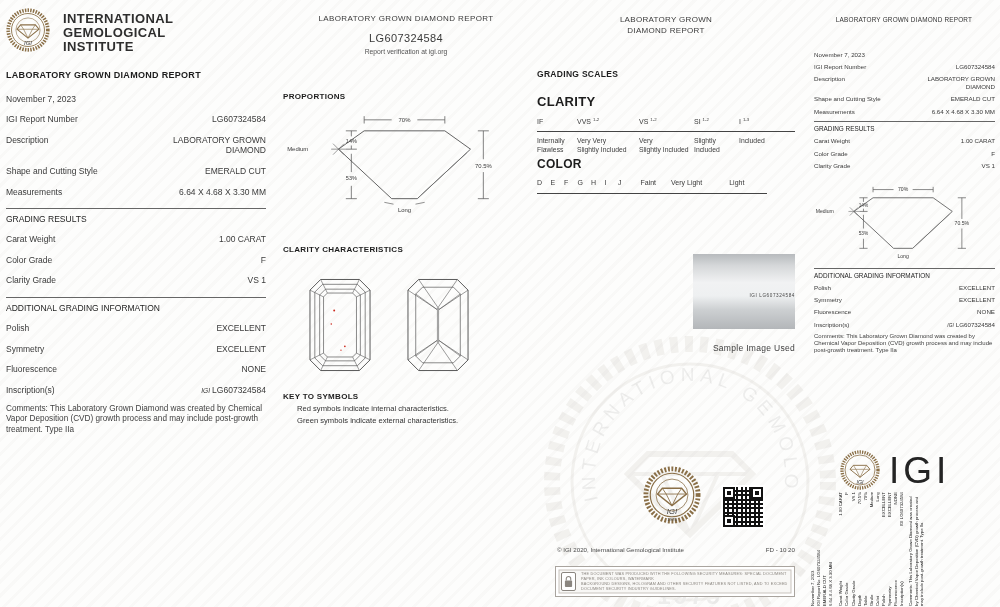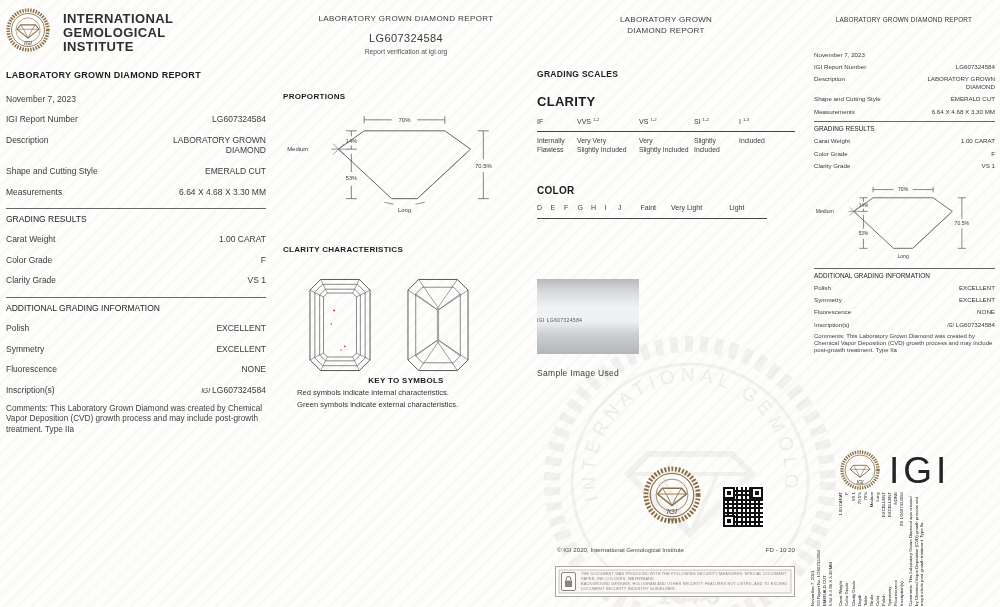--- a/index.html
+++ b/index.html
@@ -27,40 +27,40 @@
   .cp{position:absolute;left:283px;top:8px;width:246px;height:591px;}
   .cp-head{text-align:center;}
   .cp-title{font-size:8px;letter-spacing:.4px;margin-top:6px;}
   .cp-num{font-size:11px;margin-top:9px;letter-spacing:.4px;}
   .cp-verif{font-size:6.8px;color:#555;margin-top:4px;}
   .h8{font-size:8px;font-weight:bold;color:#1d1d1d;letter-spacing:.3px;}
   .prop-h{margin-top:37px;}
   .prop-svg{margin:6px 0 0 2px;display:block;}
   .cc-h{margin-top:28px;}
   .cdias{display:flex;gap:36px;margin:24px 0 0 26px;}
-  .keys-h{margin-top:4px;text-align:center;}
+  .keys-h{margin-top:20px;}
   .keyline{font-size:7.6px;color:#333;margin-top:3px;}
   .keyline:first-of-type{margin-top:8px;}
   .website{position:absolute;left:0;right:0;bottom:14px;text-align:center;font-size:11px;font-weight:bold;color:#111;}
   
   .sp{position:absolute;left:537px;top:8px;width:258px;height:591px;}
   .sp-head{text-align:center;font-size:8px;letter-spacing:.3px;line-height:11px;margin-top:6px;}
   .gs-h{margin-top:33px;font-size:8.5px;}
   .cl-h{margin-top:15px;font-size:13px;}
   .scale-row{display:flex;font-size:7px;margin-top:8px;border-bottom:1px solid #444;padding-bottom:6px;}
   .scale-row .c1{width:40px}.scale-row .c2{width:62px}.scale-row .c3{width:55px}.scale-row .c4{width:45px}.scale-row .c5{width:30px}
   .scale-desc{display:flex;font-size:6.8px;margin-top:5px;line-height:1.25;color:#3d3d3d;}
   .scale-desc .c1{width:40px}.scale-desc .c2{width:62px}.scale-desc .c3{width:55px}.scale-desc .c4{width:45px}.scale-desc .c5{width:30px}
   sup{font-size:.62em;vertical-align:super;}
   .color-row{display:flex;align-items:baseline;font-size:7px;margin-top:8px;border-bottom:1px solid #444;padding-bottom:7px;width:230px;}
   .color-row .lt{width:13.5px;}
   .color-row .rg1{margin-left:9px;}
   .color-row .rg2{margin-left:15px;}
   .color-row .rg3{margin-left:27px;}
-  .sample-wrap{margin-top:60px;text-align:left;}
+  .sample-wrap{margin-top:60px;text-align:right;}
   .sample{position:relative;display:inline-block;width:102px;height:75px;
      background:linear-gradient(180deg,#b7babd 0%,#d6d8da 16%,#f1f2f3 38%,#eef0f1 56%,#cdd0d2 74%,#b3b6b9 100%);}
   .sample-insc{position:absolute;left:0;right:0;top:52%;font-size:4.6px;letter-spacing:.6px;color:#444;}
   .sample-cap{margin-top:10px;font-size:8.5px;color:#3d3d3d;letter-spacing:.3px;}
   .sp-seal{position:absolute;left:106px;top:458px;}
   .qr{position:absolute;left:184px;top:477px;width:44px;height:44px;border:2px solid #fff;
       background:repeating-linear-gradient(90deg,#111 0 2px,transparent 2px 4.4px),
                  repeating-linear-gradient(0deg,#111 0 2px,#fff 2px 4.4px);}
   .qf{position:absolute;width:12px;height:12px;border:2.5px solid #111;background:#fff;}
   .qf::before{content:"";position:absolute;inset:2px;background:#111;}
@@ -257,21 +257,21 @@
       <span class="c5"><span>I</span> <sup>1-3</sup></span>
     </div>
     <div class="scale-desc">
       <span class="c1"><span>Internally</span><br><span>Flawless</span></span>
       <span class="c2"><span>Very Very</span><br><span>Slightly Included</span></span>
       <span class="c3"><span>Very</span><br><span>Slightly Included</span></span>
       <span class="c4"><span>Slightly</span><br><span>Included</span></span>
       <span class="c5"><span>Included</span></span>
     </div>
 
-    <div class="h8" style="margin-top:31px;font-size:10px;">COLOR</div>
+    <div class="h8" style="margin-top:3px;font-size:12px;">COLOR</div>
     <div class="color-row">
       <span class="lt">D</span>
       <span class="lt">E</span>
       <span class="lt">F</span>
       <span class="lt">G</span>
       <span class="lt">H</span>
       <span class="lt">I</span>
       <span class="lt">J</span>
       <span class="rg1">Faint</span>
       <span class="rg2">Very Light</span>

